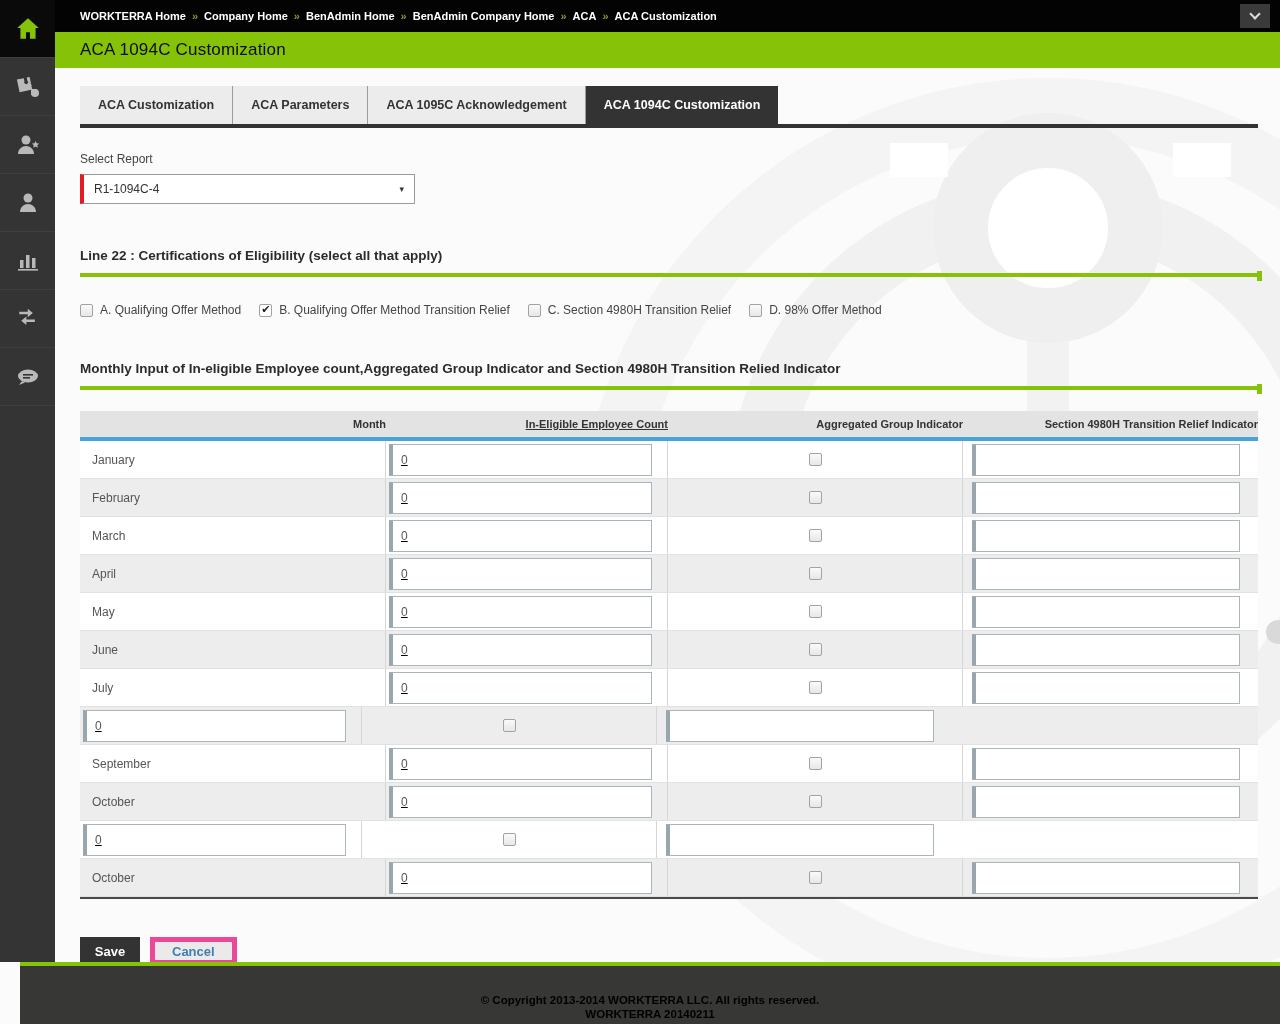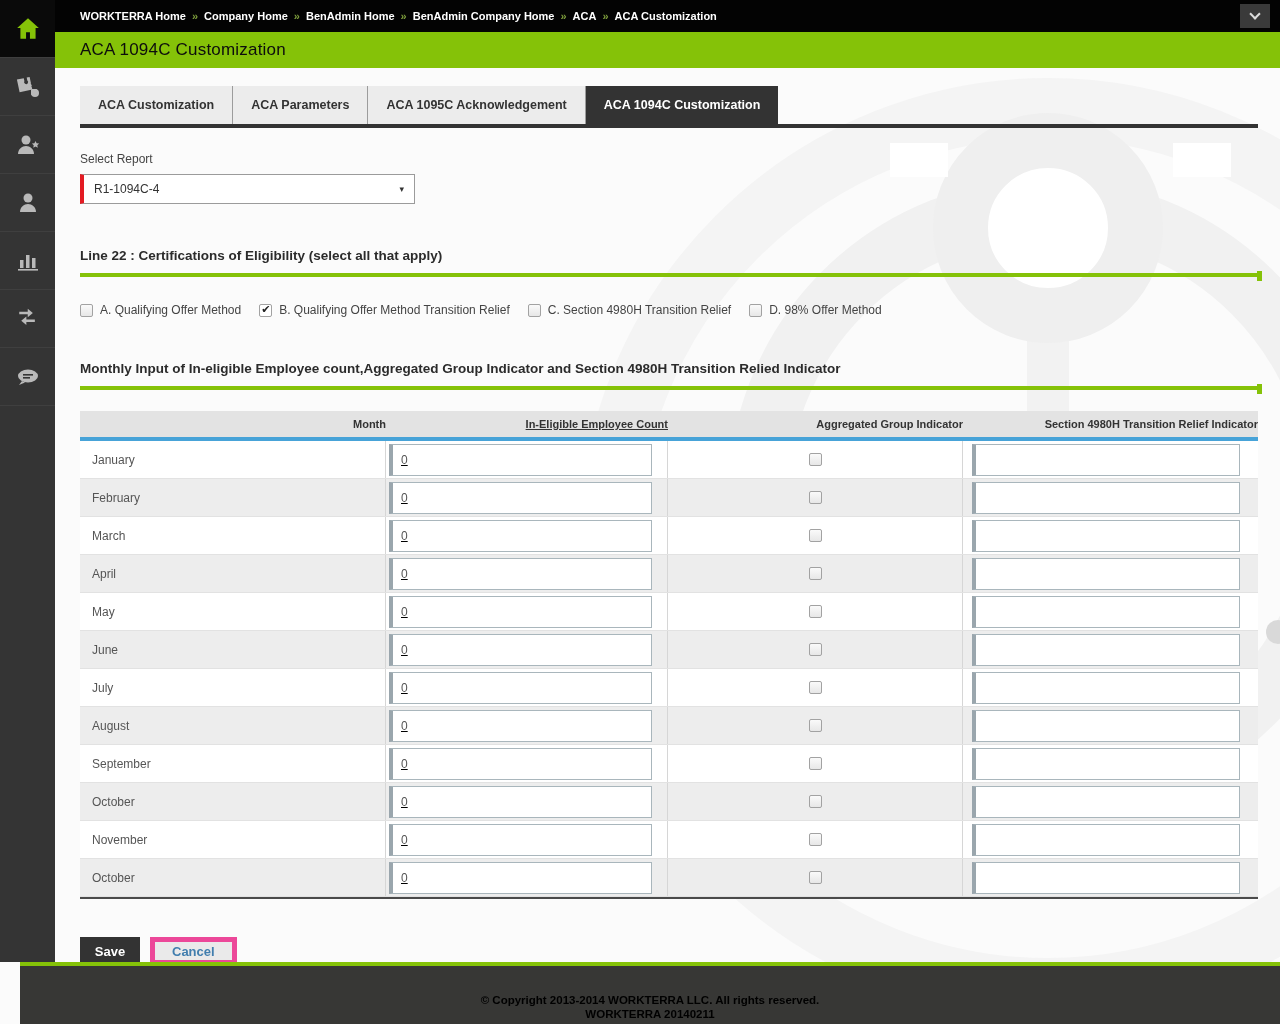--- a/index.html
+++ b/index.html
@@ -337,23 +337,20 @@
               <input class="num-input" type="text" value="0" style="">
             </div>
     <div class="td c3">
               <span class="cb"></span>
             </div>
     <div class="td c4">
               <input class="relief-input" type="text" value="" style="">
             </div>
   </div>
           <div class="trow">
-    <div class="td c1">
-              <span>August</span>
-            </div>
     <div class="td c2">
               <input class="num-input" type="text" value="0" style="">
             </div>
     <div class="td c3">
               <span class="cb"></span>
             </div>
     <div class="td c4">
               <input class="relief-input" type="text" value="" style="">
             </div>
   </div>
@@ -379,23 +376,20 @@
               <input class="num-input" type="text" value="0" style="">
             </div>
     <div class="td c3">
               <span class="cb"></span>
             </div>
     <div class="td c4">
               <input class="relief-input" type="text" value="" style="">
             </div>
   </div>
           <div class="trow">
-    <div class="td c1">
-              <span>November</span>
-            </div>
     <div class="td c2">
               <input class="num-input" type="text" value="0" style="">
             </div>
     <div class="td c3">
               <span class="cb"></span>
             </div>
     <div class="td c4">
               <input class="relief-input" type="text" value="" style="">
             </div>
   </div>

